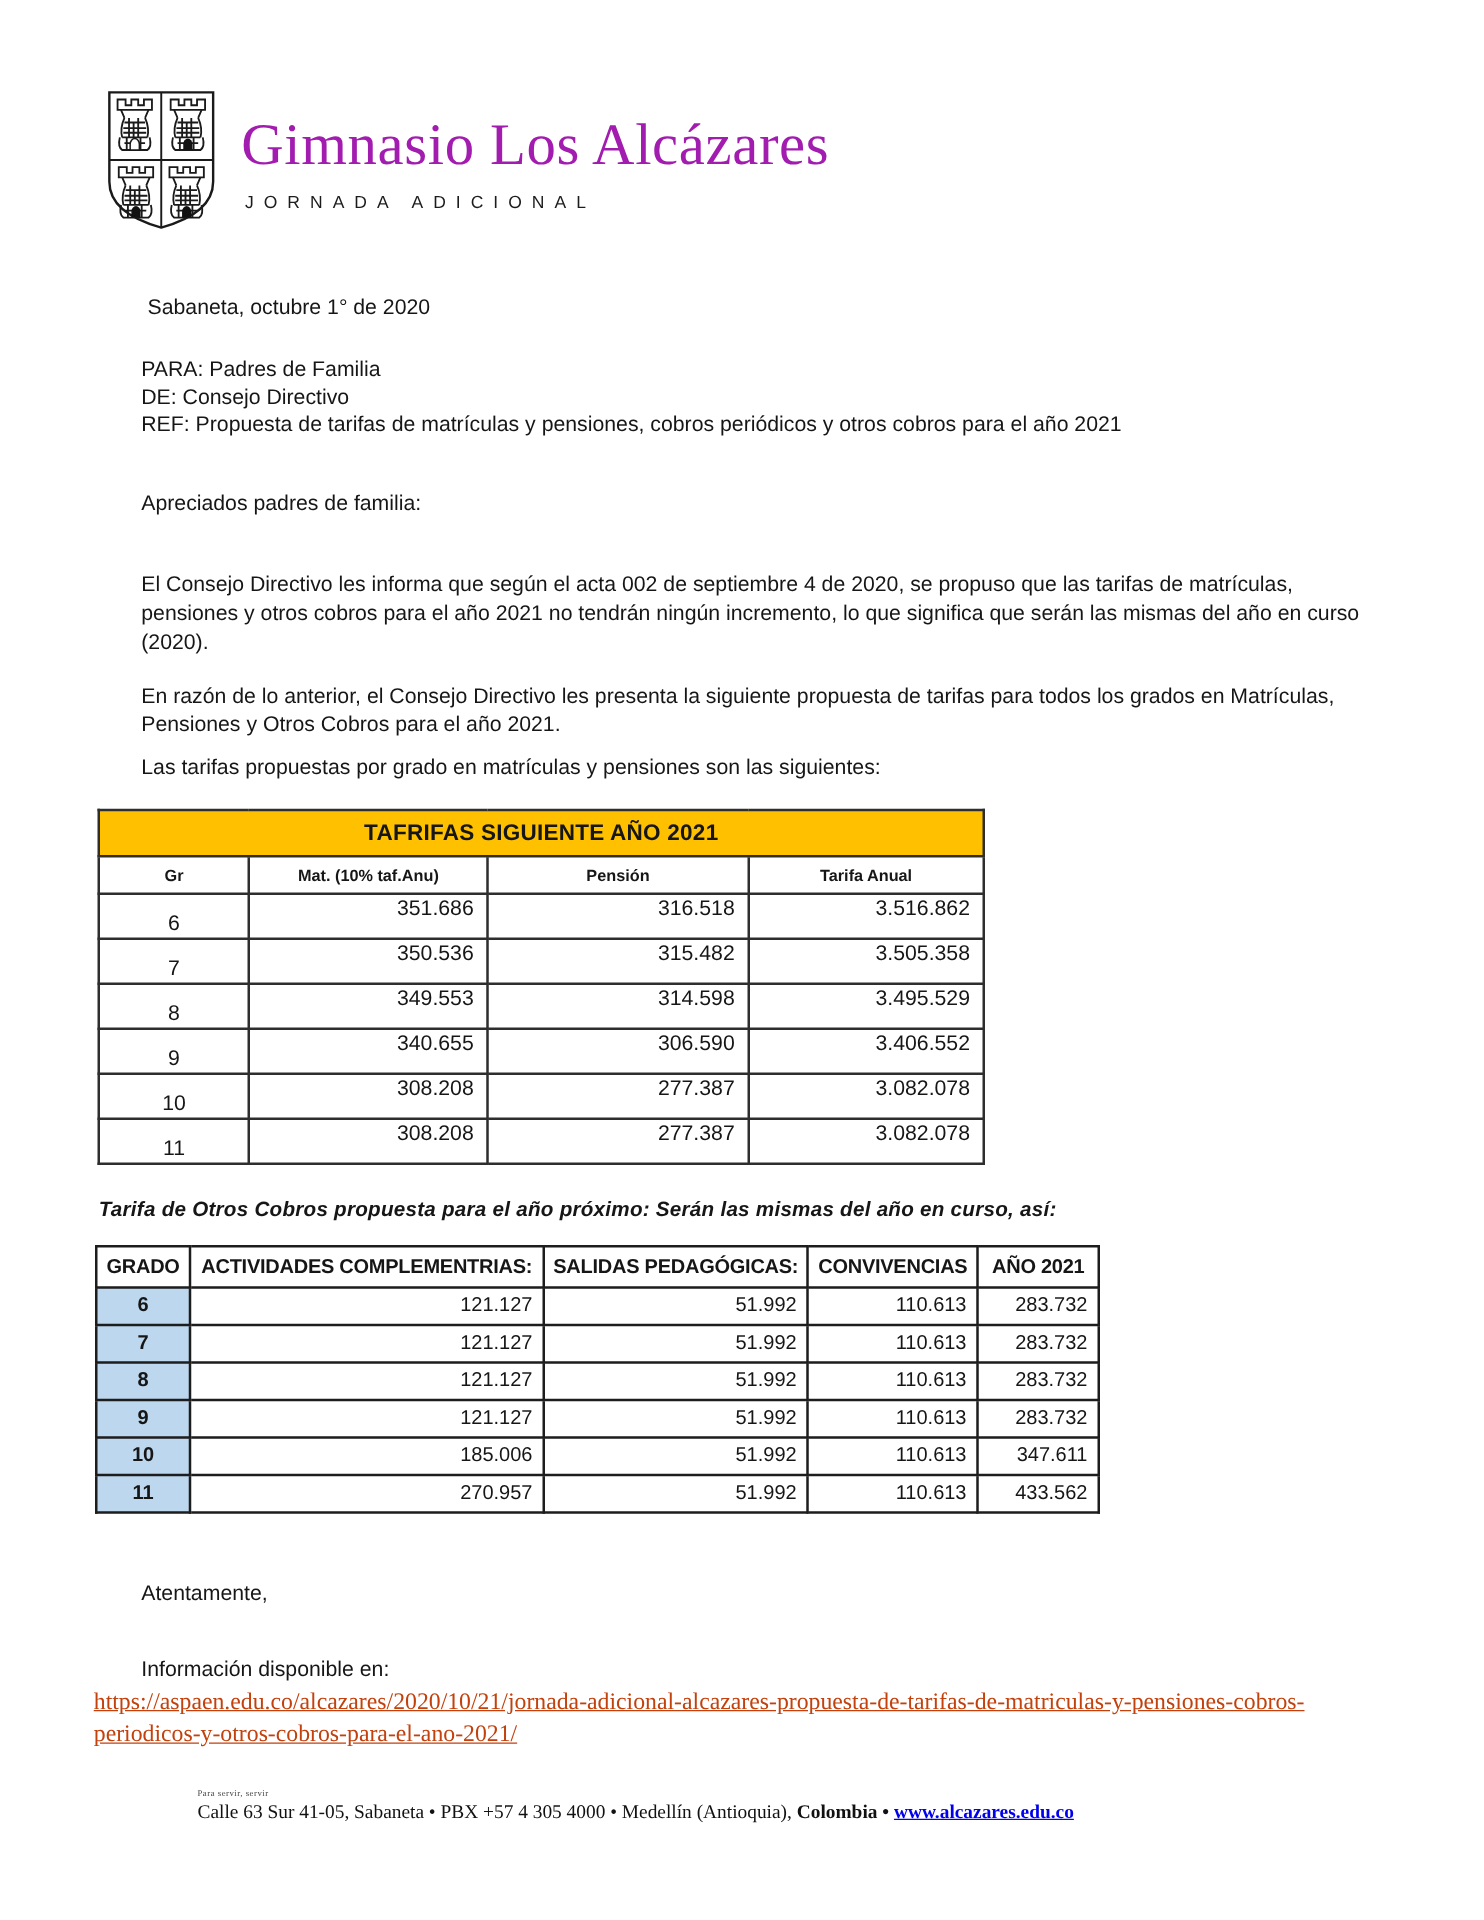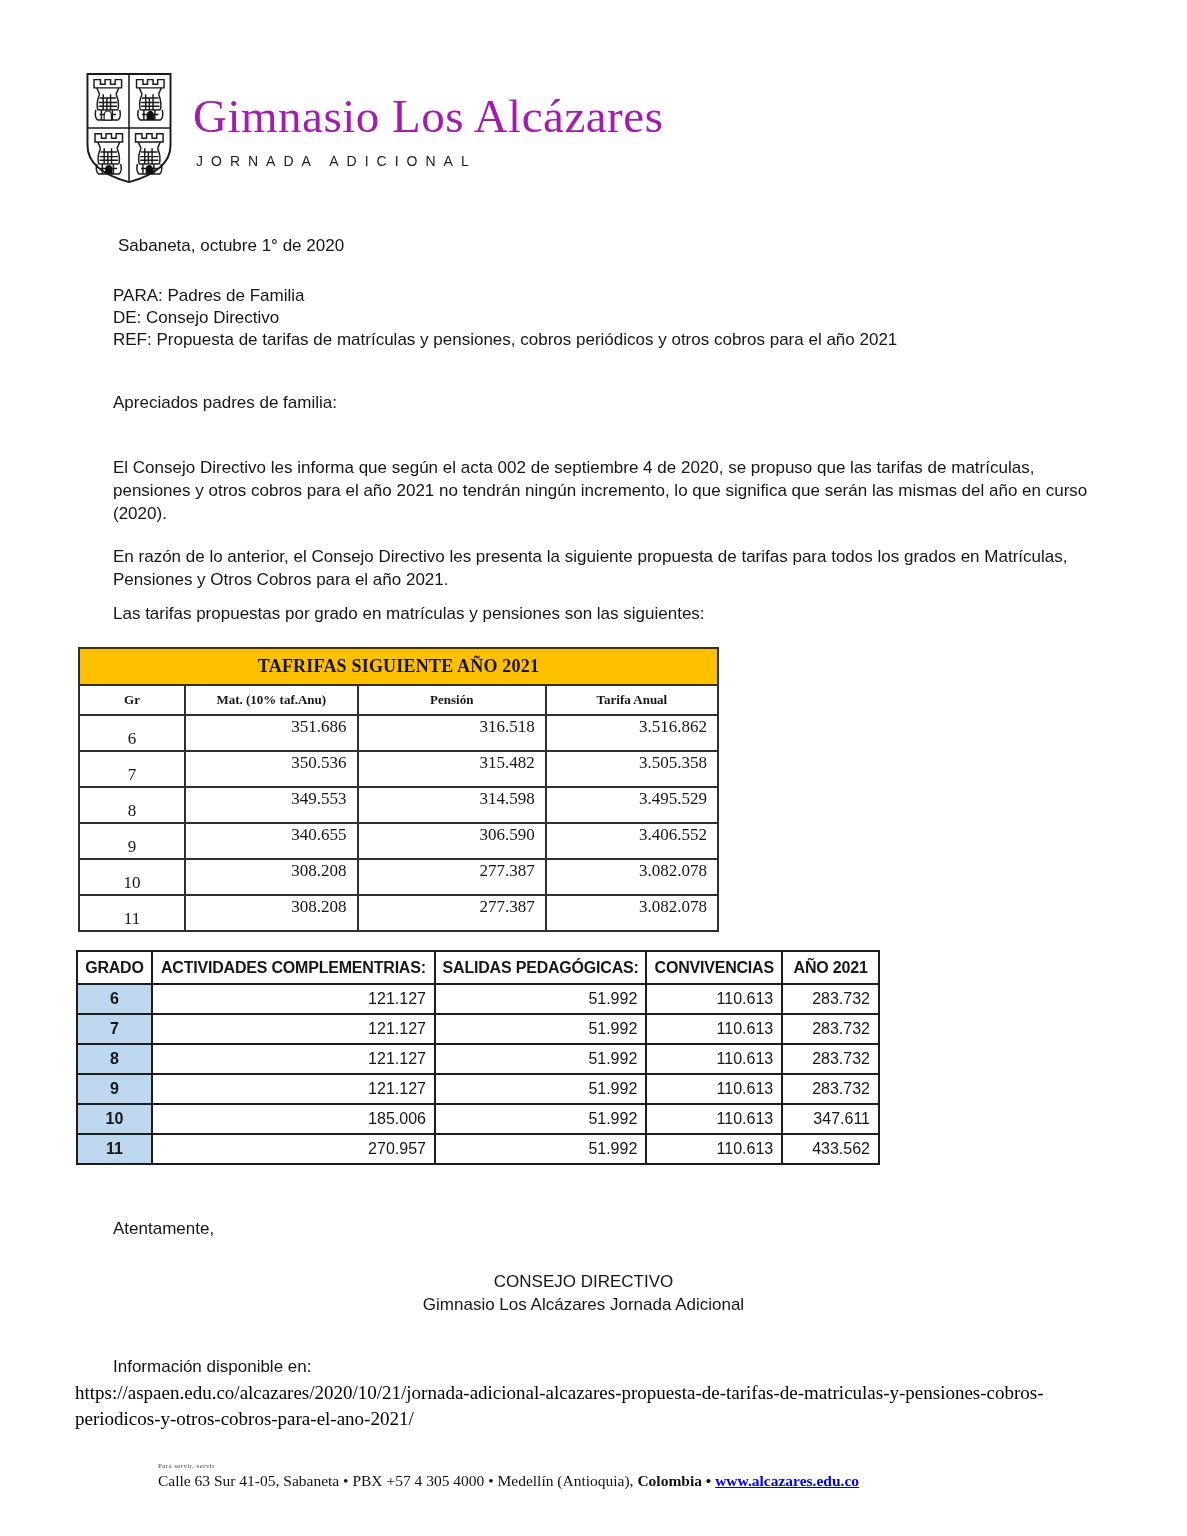--- a/index.html
+++ b/index.html
@@ -32,22 +32,22 @@
   .recipient { margin:29px 0 0 38px; font-size:17px; line-height:22px; }
   .greeting  { margin:42px 0 0 38px; font-size:17px; }
   .para { margin-left:38px; font-size:17px; line-height:23px; max-width:978px; }
   .p1 { margin-top:43px; }
   .p2 { margin-top:20px; }
   .p3 { margin-top:11px; }
 
   
   table { border-collapse:collapse; }
   .tariff-table {
-    margin:22px 0 0 3px; width:641px;
-    font-family:Liberation Serif, serif;
+    margin:22px 0 0 3px; width:710px;
+    font-family:Liberation Sans, sans-serif;
   }
   .tariff-table th, .tariff-table td { border:2px solid #2e2e2e; }
   .tariff-table .band th {
     background:var(--tariff-band, #FFC000);
     font-size:18px; font-weight:bold; height:37px; letter-spacing:0.2px;
   }
   .tariff-table .cols th { font-size:13px; font-weight:bold; height:30px; }
   .tariff-table tbody tr { height:36px; }
   .tariff-table tbody td { font-size:17px; vertical-align:top; text-align:right; padding:1px 10px 0 0; }
   .tariff-table tbody td:first-child { vertical-align:bottom; text-align:center; padding:0 0 1px 0; }
@@ -71,21 +71,21 @@
     background:var(--grade-bg, #BDD7EE);
     font-weight:bold; text-align:center; padding-right:0;
   }
 
   
   .closing { margin:54px 0 0 38px; font-size:17px; }
   .signature { margin-top:31px; text-align:center; font-size:17px; line-height:23px; }
   .info-label { margin:41px 0 0 38px; font-size:17px; }
   .info-url {
     margin-top:3px; font-family:"Liberation Serif", serif;
-    font-size:19px; line-height:26px; max-width:1000px; color:#000000;
+    font-size:19px; line-height:26px; max-width:1000px; color:#c2410c;text-decoration:underline;
   }
 
   
   .footer { margin:30px 0 0 83px; }
   .motto { font-family:"Liberation Serif", serif; font-size:7px; color:#444; letter-spacing:0.4px; }
   .address { margin-top:2px; font-family:"Liberation Serif", serif; font-size:15.5px; color:#111; }
   .address .bold { font-weight:bold; }
   .address a.site { color:var(--link-color, #0000EE); font-weight:bold; text-decoration:underline; }
 </style>
 </head>
@@ -200,20 +200,21 @@
         </tr>
         <tr>
           <td>11</td>
           <td>308.208</td>
           <td>277.387</td>
           <td>3.082.078</td>
         </tr>
       </tbody>
   </table>
 
+  <div class="other-intro">Tarifa de Otros Cobros propuesta para el año próximo: Serán las mismas del año en curso, así:</div>
 
   <table class="charges-table">
     <colgroup>
         <col style="width:75px">
         <col style="width:284px">
         <col style="width:212px">
         <col style="width:136px">
         <col style="width:97px">
       </colgroup>
     <thead>
@@ -265,24 +266,20 @@
           <td>11</td>
           <td>270.957</td>
           <td>51.992</td>
           <td>110.613</td>
           <td>433.562</td>
         </tr>
       </tbody>
   </table>
 
   <div class="closing">Atentamente,</div>
-  <div class="signature">
-    <div>CONSEJO DIRECTIVO</div>
-    <div>Gimnasio Los Alcázares Jornada Adicional</div>
-  </div>
 
   <div class="info-label">Información disponible en:</div>
   <div class="info-url">https://aspaen.edu.co/alcazares/2020/10/21/jornada-adicional-alcazares-propuesta-de-tarifas-de-matriculas-y-pensiones-cobros-periodicos-y-otros-cobros-para-el-ano-2021/</div>
 
   <div class="footer">
     <div class="motto">Para servir, servir</div>
     <div class="address">
       <span>Calle 63 Sur 41-05, Sabaneta  • PBX +57 4 305 4000 • Medellín (Antioquia), </span><span class="bold">Colombia</span><span class="bold"> • </span><a class="site" href="#">www.alcazares.edu.co</a>
     </div>
   </div>

